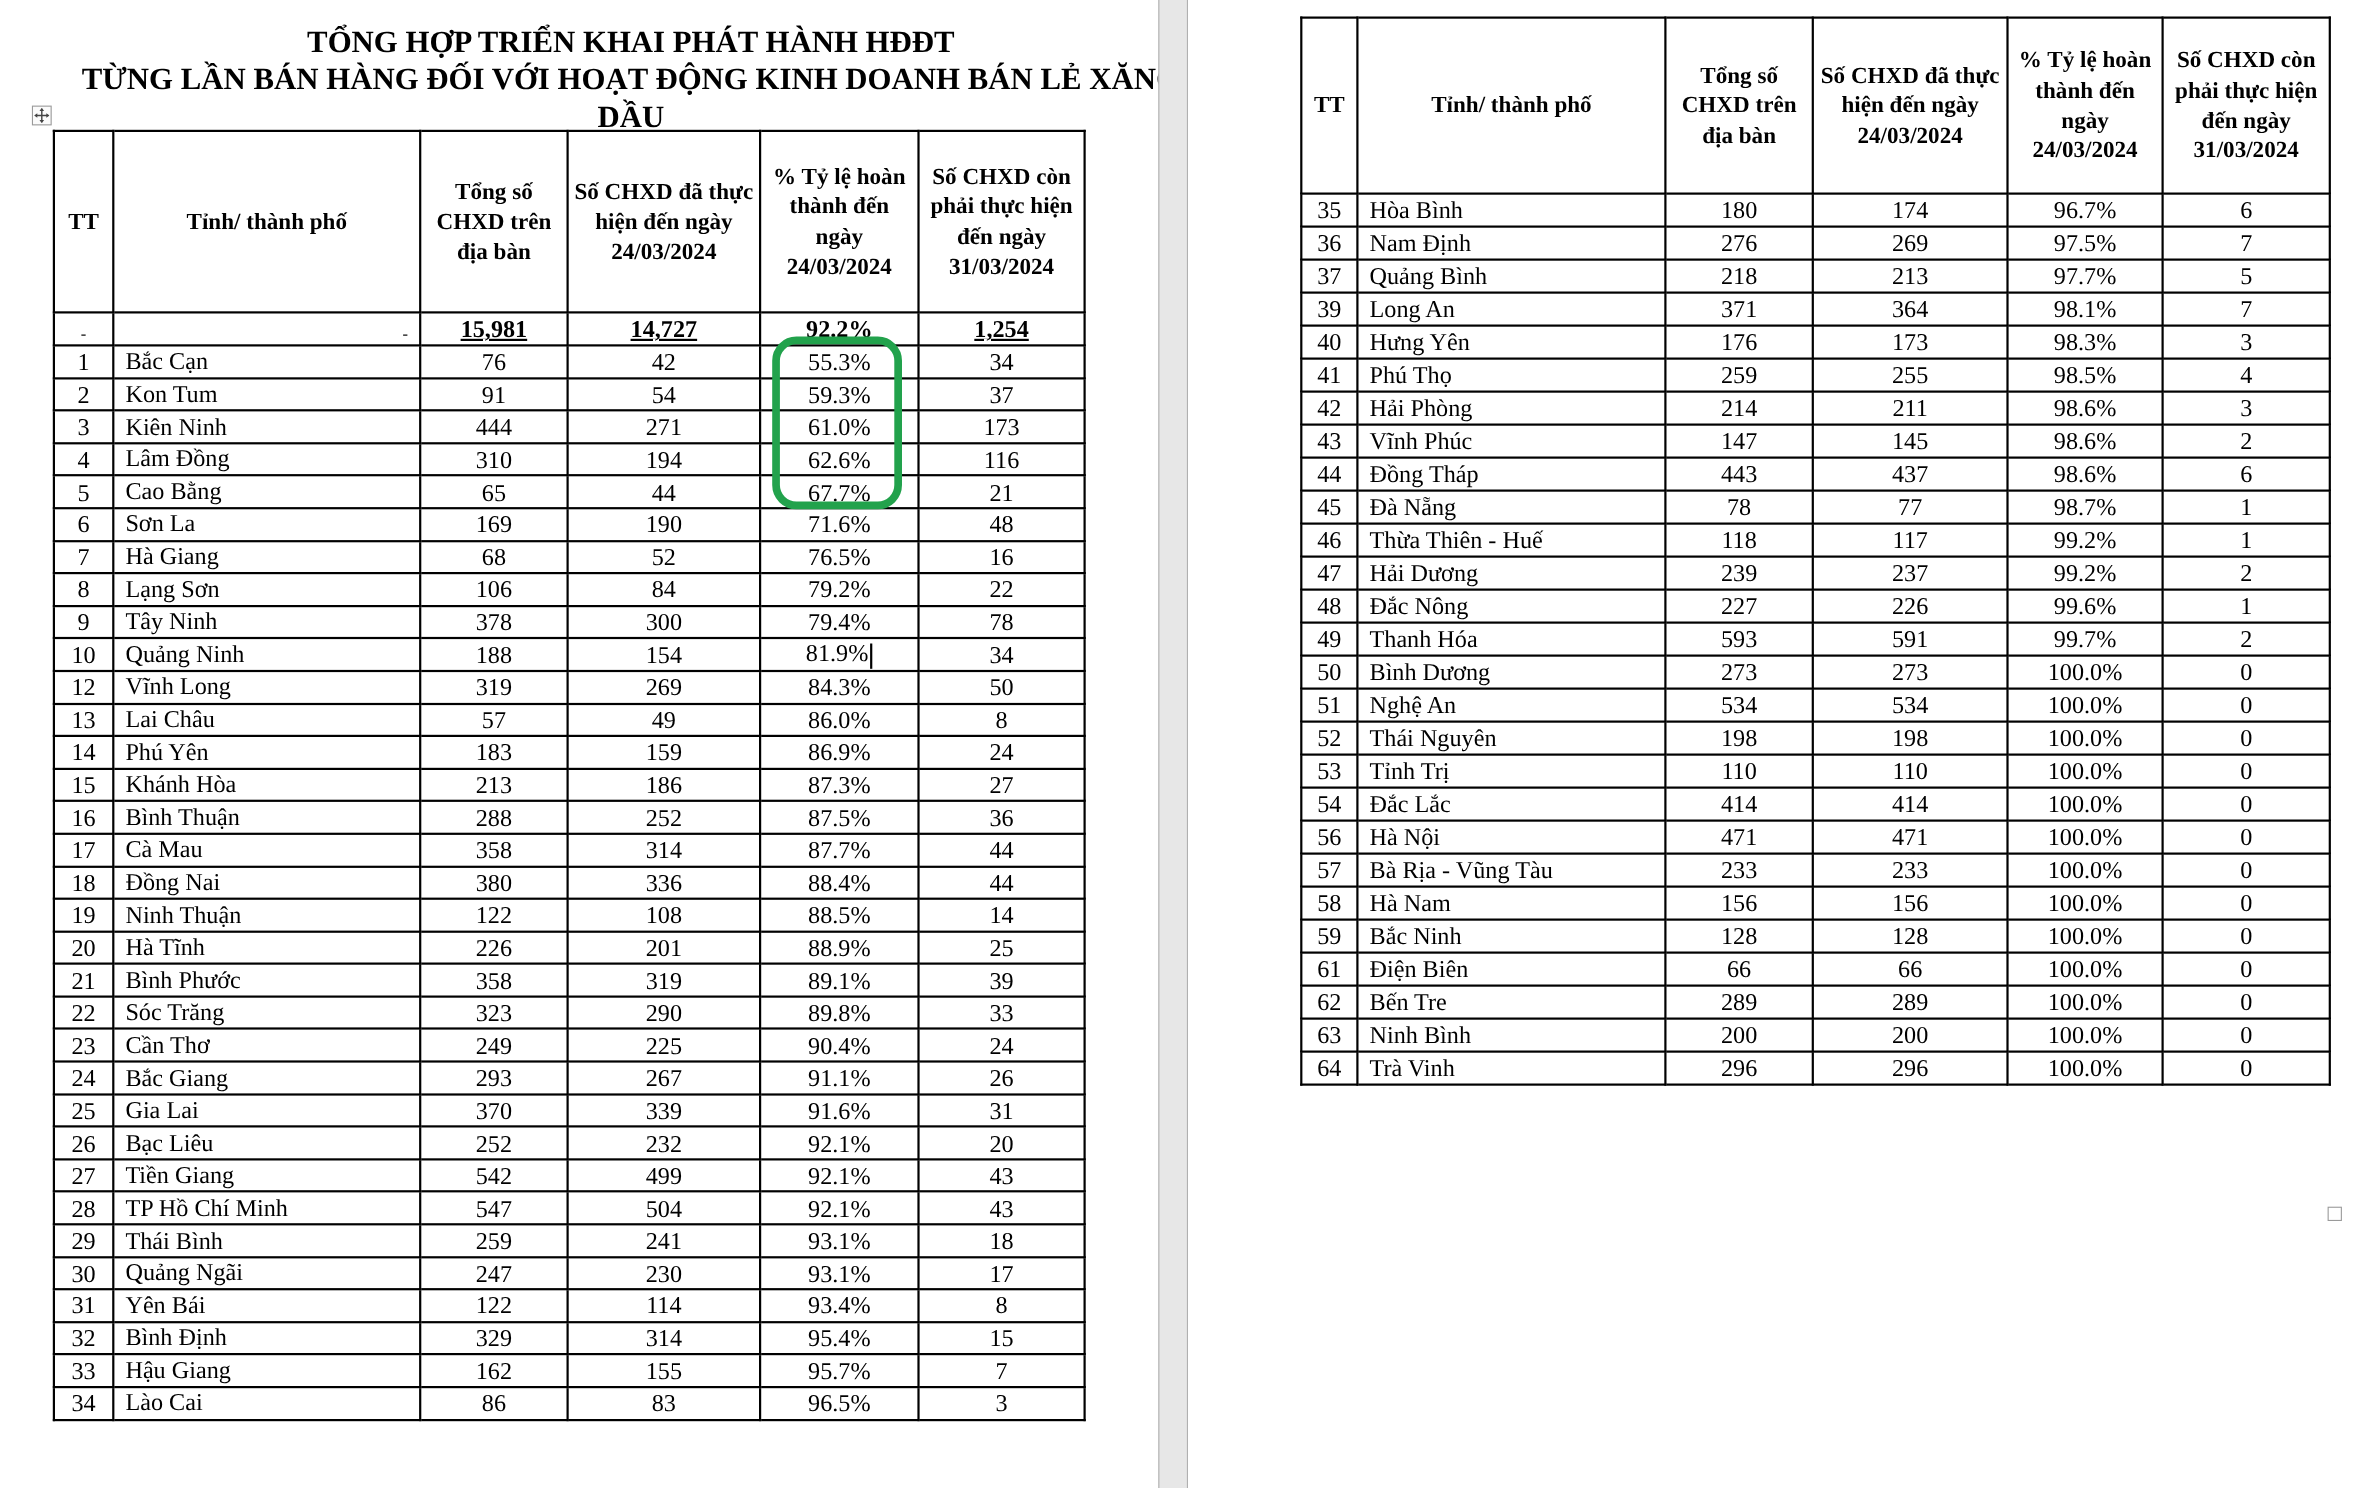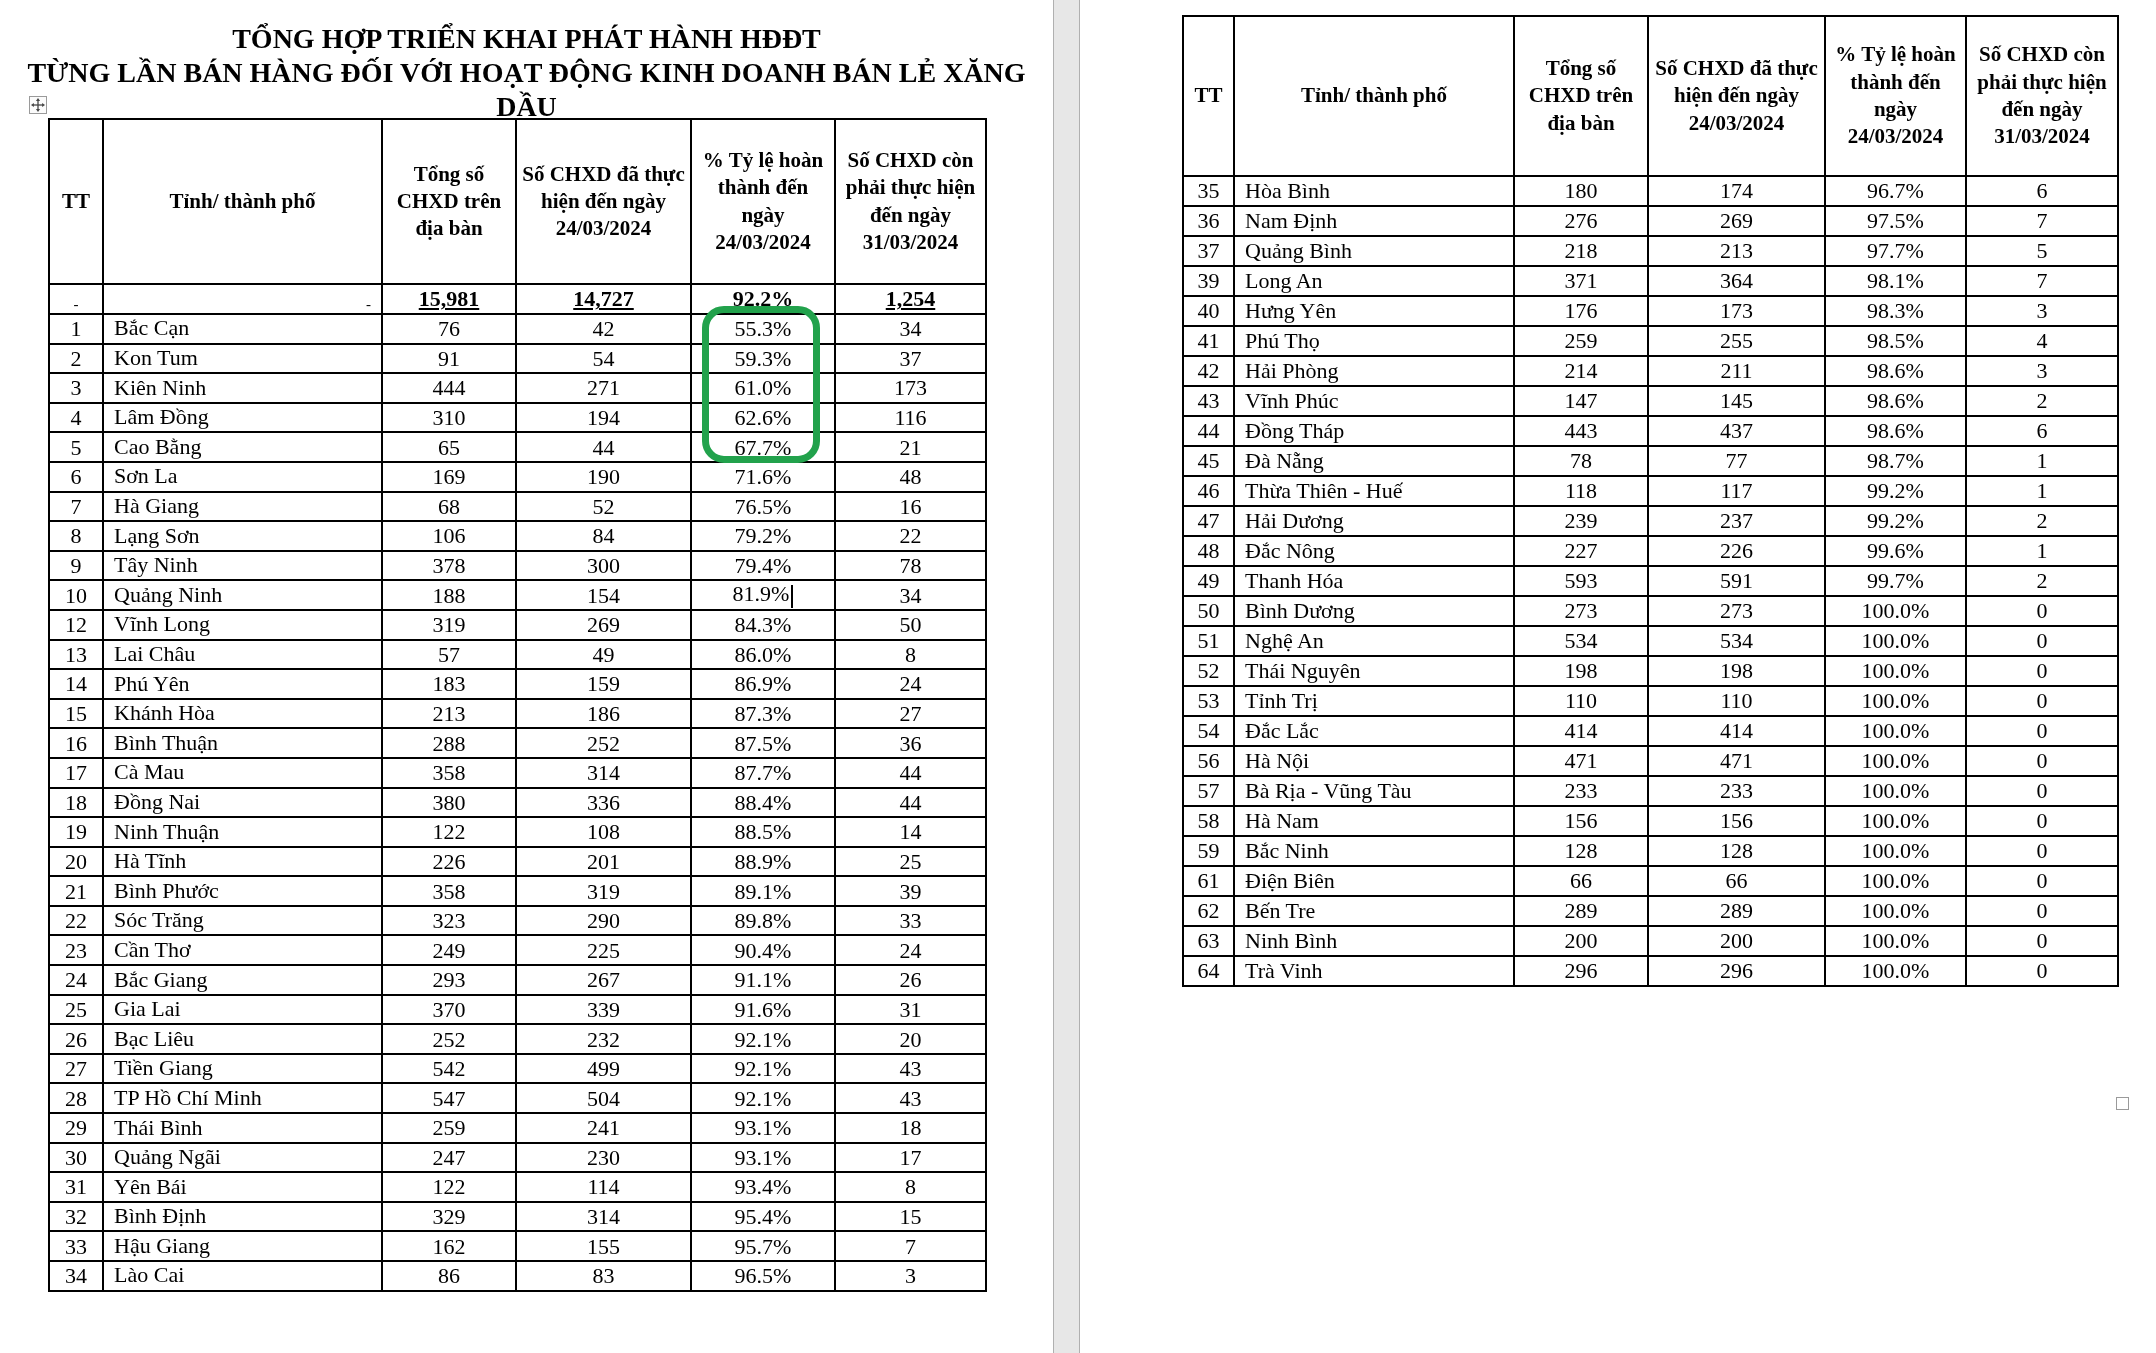--- a/index.html
+++ b/index.html
@@ -5,21 +5,21 @@
   html,body{margin:0;padding:0;background:#fff;}
   .canvas{position:relative;width:2156px;height:1353px;overflow:hidden;background:#fff;
           font-family:"Liberation Serif","DejaVu Serif",serif;color:#000;}
   .page{position:absolute;top:0;height:1353px;background:#fff;}
   .page-left{left:0;width:1053px;}
   .page-right{left:1080px;width:1076px;}
   .page-gap{position:absolute;top:0;left:1053px;width:27px;height:1353px;background:#e7e7e7;
             border-left:1px solid #b0b0b0;border-right:1px solid #b0b0b0;box-sizing:border-box;}
 
   .doc-title{position:absolute;left:0;top:22px;width:1053px;text-align:center;
-             font-weight:bold;font-size:28px;line-height:34px;}
+             font-weight:bold;font-size:28px;line-height:34px;padding-left:47px;}
 
   .table-handle{position:absolute;left:29px;top:96px;width:18px;height:18px;box-sizing:border-box;
                 border:1px solid #9a9a9a;background:#fbfbfb;display:flex;align-items:center;justify-content:center;}
 
   table.data-table{border-collapse:collapse;table-layout:fixed;position:absolute;background:#fff;}
   .left-table{left:48px;top:118px;width:937px;}
   .right-table{left:102px;top:15px;width:935px;}
   .data-table th,.data-table td{border:2px solid #000;overflow:hidden;}
   .data-table th{font-weight:bold;font-size:21px;line-height:1.3;text-align:center;
                  vertical-align:middle;padding:2px 4px;}

